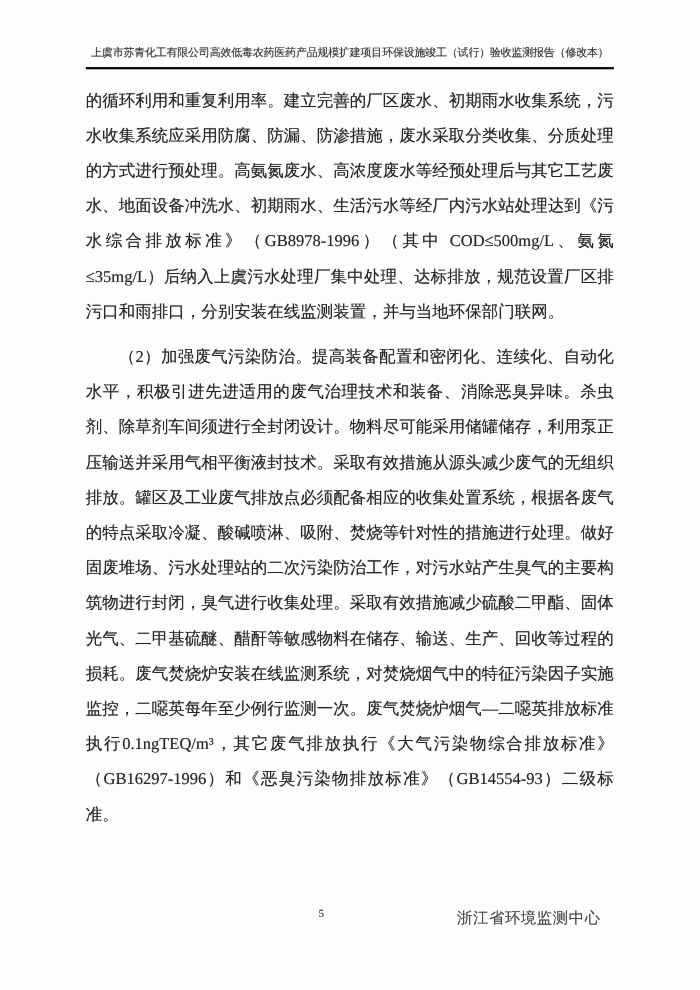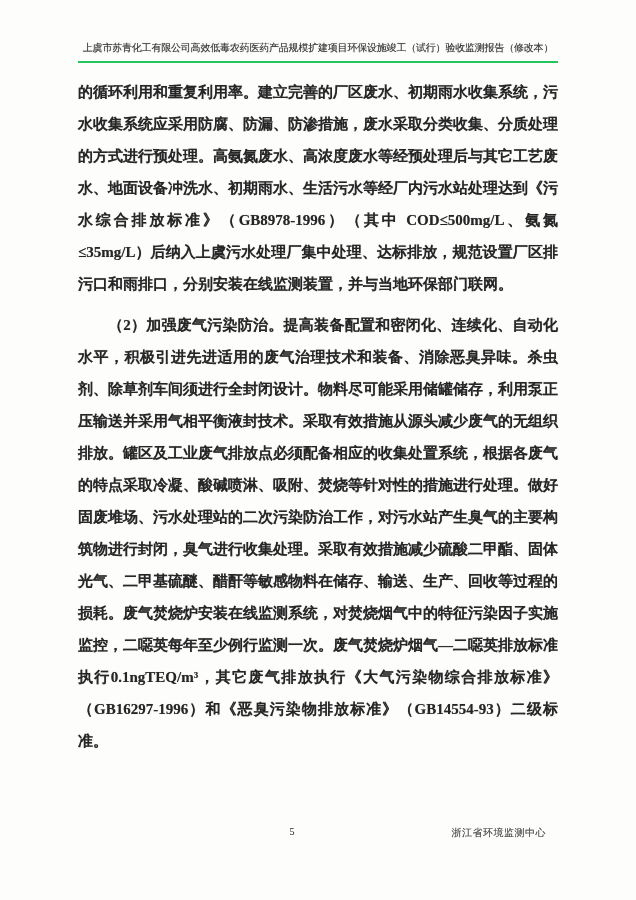--- a/index.html
+++ b/index.html
@@ -18,48 +18,48 @@
   .doc-header{
     position:absolute;
     left:78px;top:41px;width:480px;
     text-align:center;
     font-size:10px;
     letter-spacing:-0.2px;
     color:#3a3a3a;
     white-space:nowrap;
     overflow:hidden;
     padding-bottom:6px;
-    border-bottom:2px solid #22c55e;
+    border-bottom:2px solid #000000;
     text-shadow:0 0 0.7px rgba(40,40,40,0.55);
   }
   .doc-body{
     position:absolute;
     left:78px;top:76px;width:480px;
     font-size:15px;
     line-height:32px;
     text-align:justify;
     text-justify:inter-ideograph;
     color:#262626;
     text-shadow:0 0 0.7px rgba(35,35,35,0.5);
   }
-  .doc-body p{margin:0;font-weight:bold;}
+  .doc-body p{margin:0;}
   .doc-body p + p{margin-top:9px;}
   .doc-body p.indent{text-indent:2em;}
   .footer-page{
     position:absolute;
     left:78px;top:826px;width:428px;
     text-align:center;
     font-size:10px;
     color:#3f3f3f;
     text-shadow:0 0 0.6px rgba(60,60,60,0.5);
   }
   .footer-org{
     position:absolute;
     right:90px;top:826px;
-    font-size:10px;
+    font-size:14px;
     color:#4a4a4a;
     letter-spacing:0.5px;
     text-shadow:0 0 0.6px rgba(70,70,70,0.5);
   }
 </style>
 </head>
 <body>
 
 <div class="page">
 

